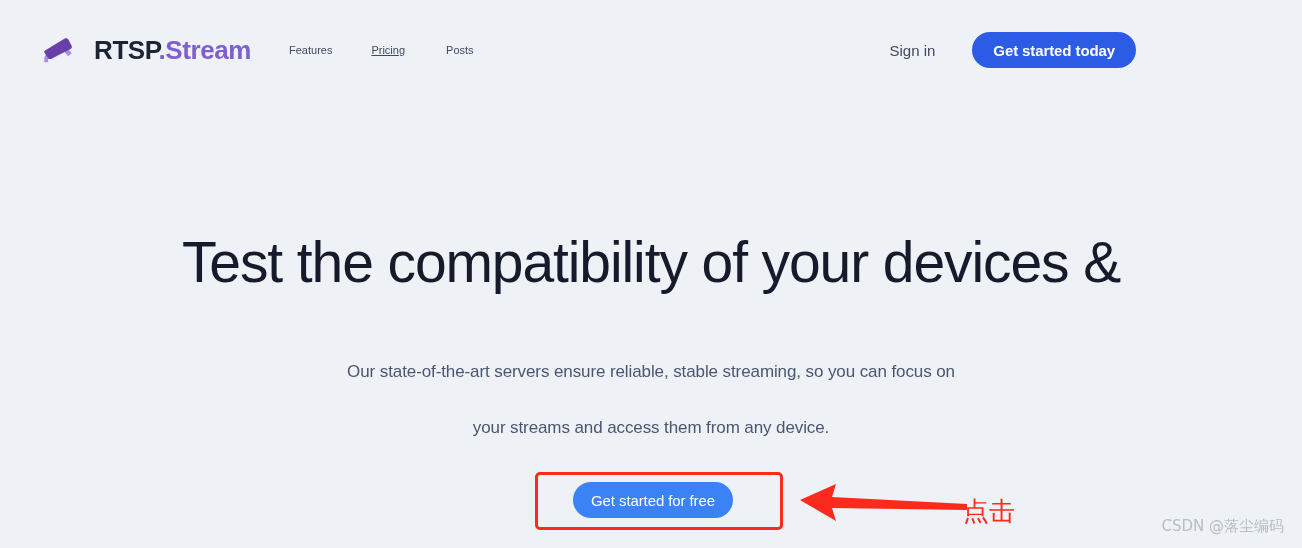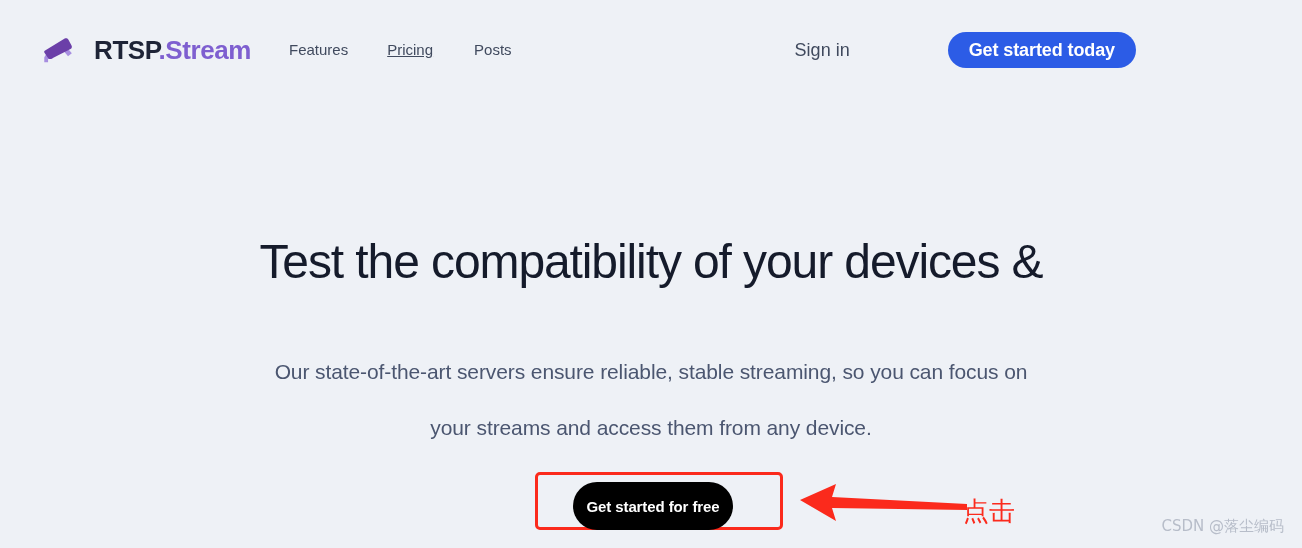--- a/index.html
+++ b/index.html
@@ -33,79 +33,79 @@
     line-height:1; white-space:nowrap;
   }
   .brand-text .part-dark { color:#1e2437; }
   .brand-text .part-accent { color:#7e5fd0; }
 
   .nav {
     position:absolute; left:289px; top:41px;
     display:flex; align-items:center; gap:0;
   }
   .nav a {
-    font-size:15px; color:#404a5e; text-decoration:none;
+    font-size:11px; color:#404a5e; text-decoration:none;
     line-height:18px; white-space:nowrap;
   }
   .nav a.n1 { margin-right:39px; }
   .nav a.n2 { margin-right:41px;text-decoration:underline; }
 
   .header-right {
     position:absolute; right:42px; top:32px;
     display:flex; align-items:center; gap:0;
   }
   .signin {
-    font-size:18px; color:#404a5e; text-decoration:none;
-    white-space:nowrap; margin-right:98px;
+    font-size:15px; color:#404a5e; text-decoration:none;
+    white-space:nowrap; margin-right:37px;
   }
   .btn-primary {
     display:inline-flex; align-items:center; justify-content:center;
     height:36px; padding:12px 21px;
     background:#2c5ce6; color:#ffffff;
-    font-size:18px; font-weight:700;
+    font-size:15px; font-weight:700;
     border:none; border-radius:999px;
     white-space:nowrap; cursor:pointer;
     letter-spacing:-0.1px;
   }
 
   
   .hero {
     position:absolute; top:100px; left:0;
     width:1302px; height:448px;
     background:#eef1f6;
   }
   .hero-title {
     position:absolute; top:138px; left:0; width:1302px;
     text-align:center;
-    font-size:48px; font-weight:400; line-height:48px;
+    font-size:57px; font-weight:400; line-height:48px;
     color:#151b2b; letter-spacing:-1.1px;
   }
   .hero-sub {
     position:absolute; top:258px; left:0; width:1302px;
     text-align:center;
-    font-size:21px; line-height:28px; color:#4b5670;
+    font-size:17px; line-height:28px; color:#4b5670;
     letter-spacing:-0.1px;
   }
 
   
   .cta-box {
     position:absolute;
     left:535px; top:472px;
     width:248px; height:58px;
     border:3px solid #fb2a1c;
     border-radius:5px;
     background:transparent;
   }
   .btn-dark {
     position:absolute;
     left:573px; top:482px;
-    width:160px; height:48px;
+    width:160px; height:36px;
     display:inline-flex; align-items:center; justify-content:center;
-    background:#000000; color:#ffffff;
-    font-size:15px; font-weight:700;
+    background:#3b82f6; color:#ffffff;
+    font-size:15px; font-weight:400;
     border:none; border-radius:999px;
     cursor:pointer; letter-spacing:-0.1px;
   }
 
   .arrow-svg {
     position:absolute; left:792px; top:478px;
     width:180px; height:50px;
   }
   .annot-text {
     position:absolute; left:963px; top:492px;

